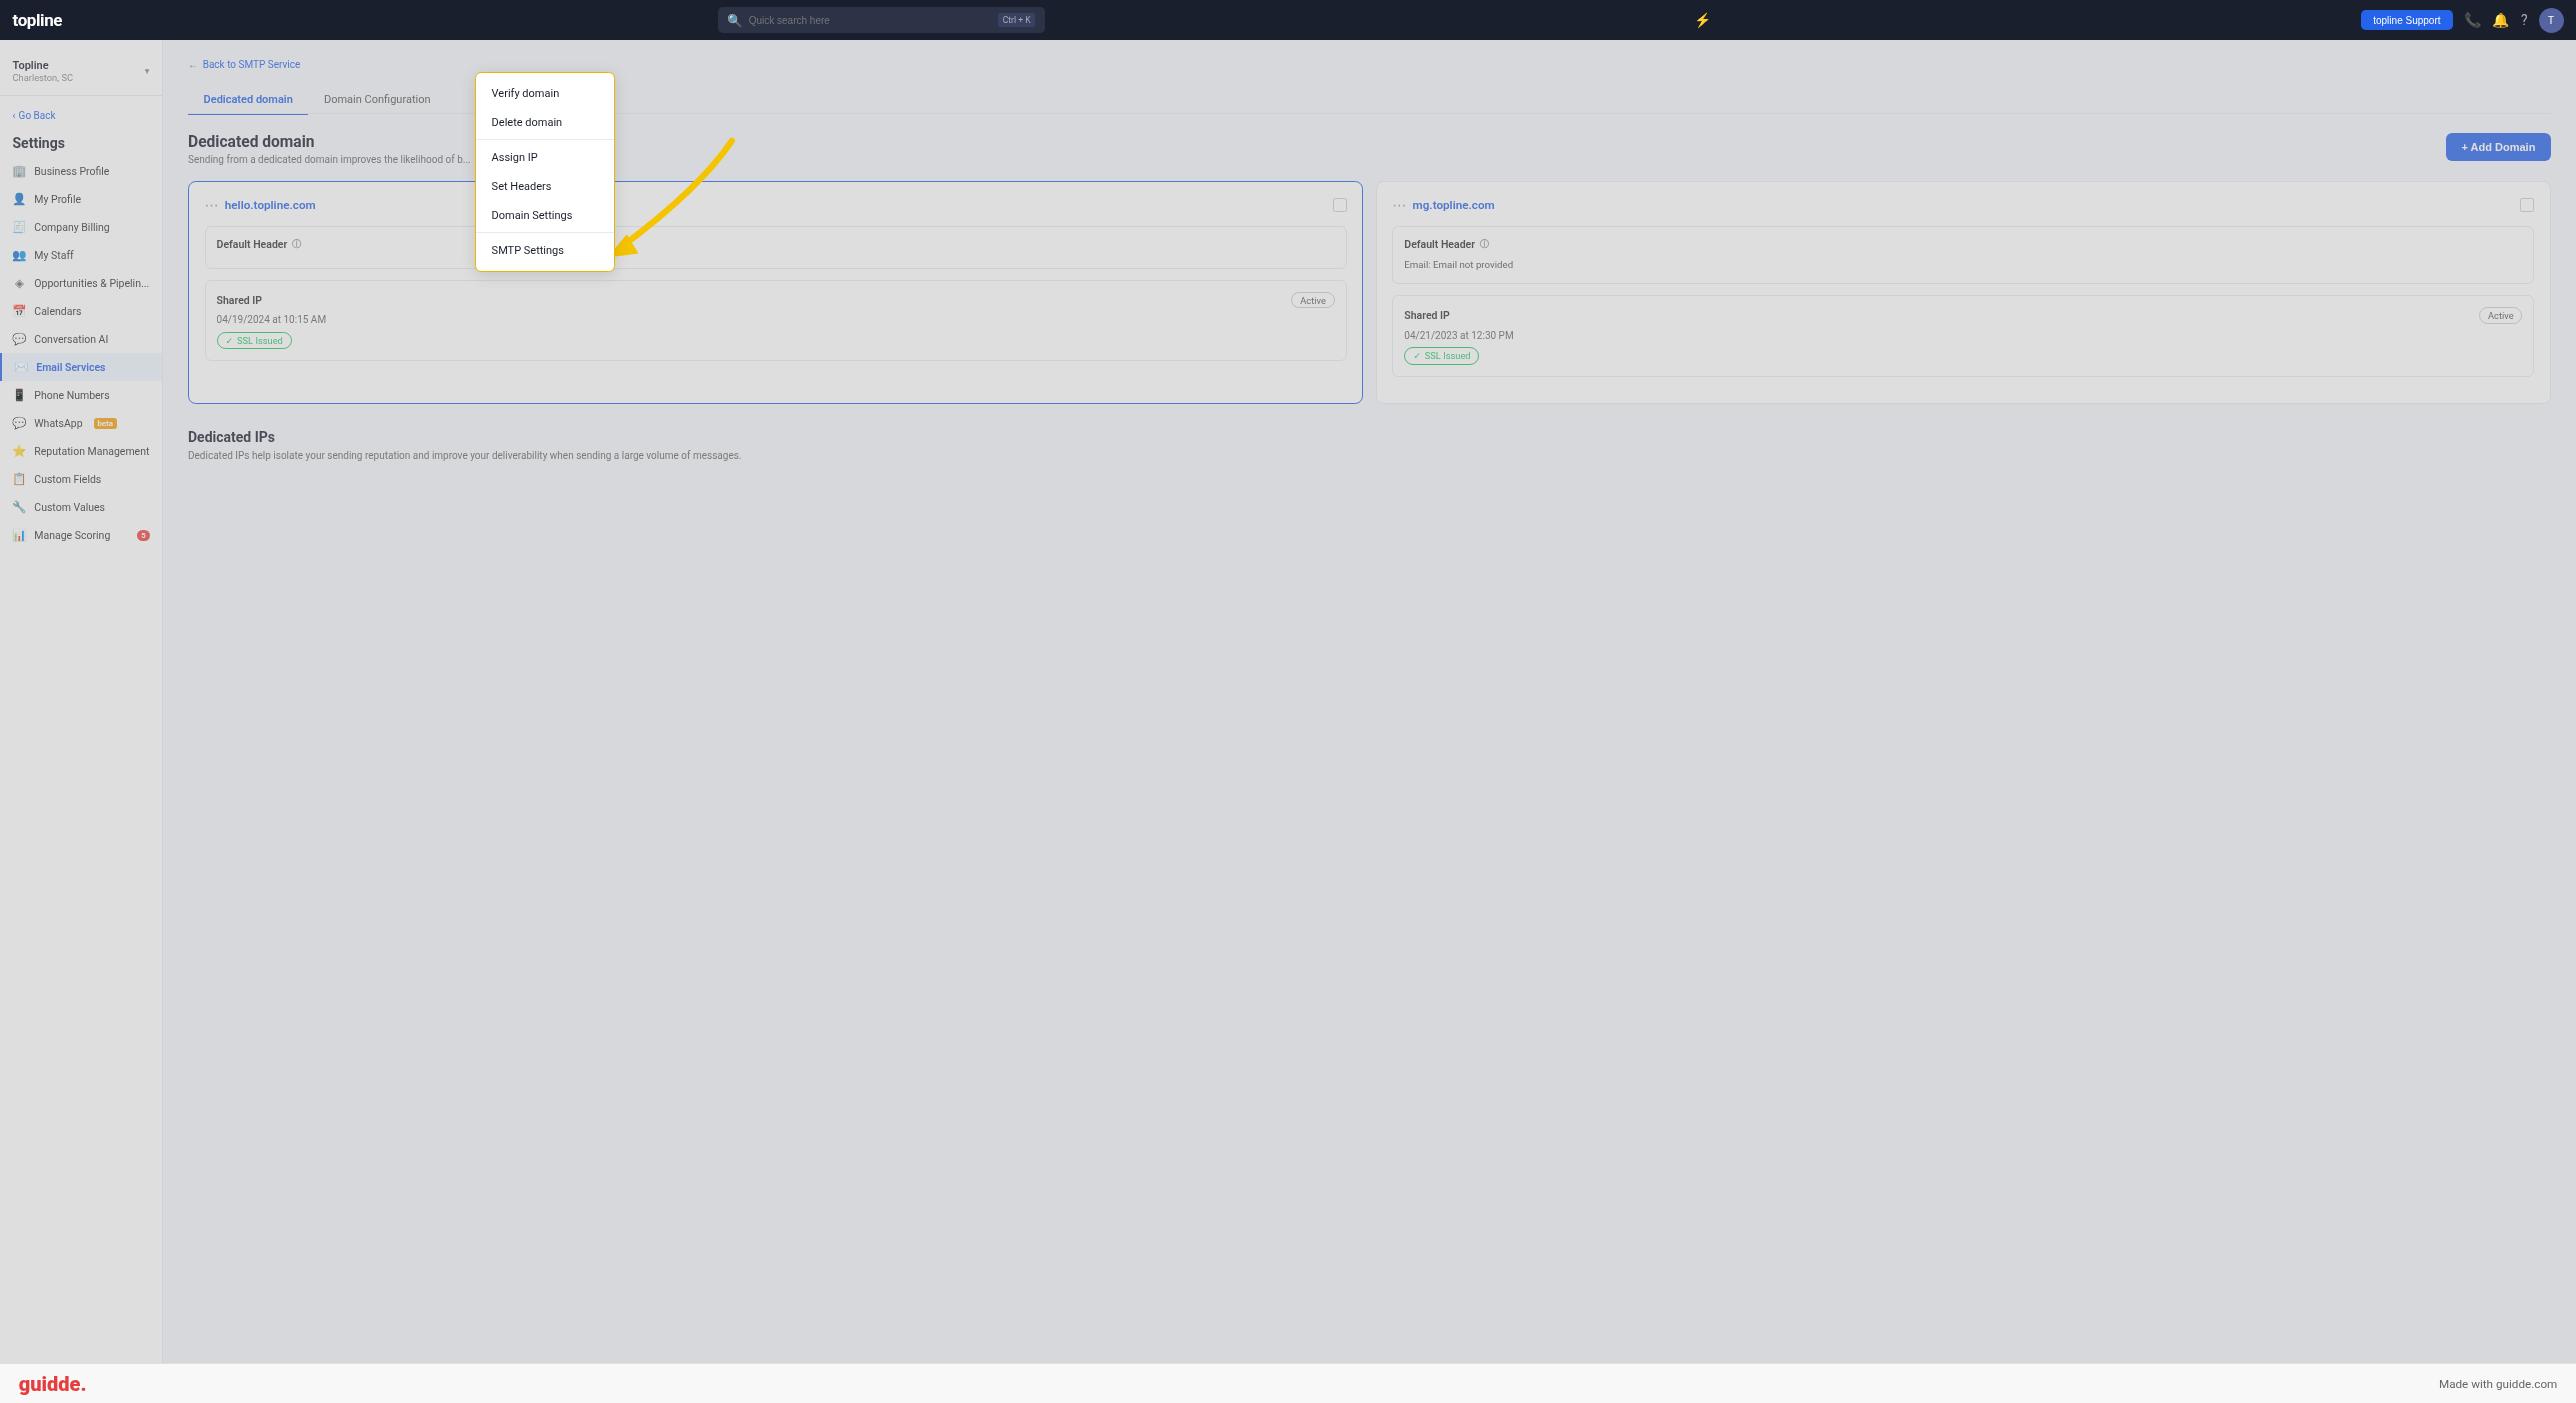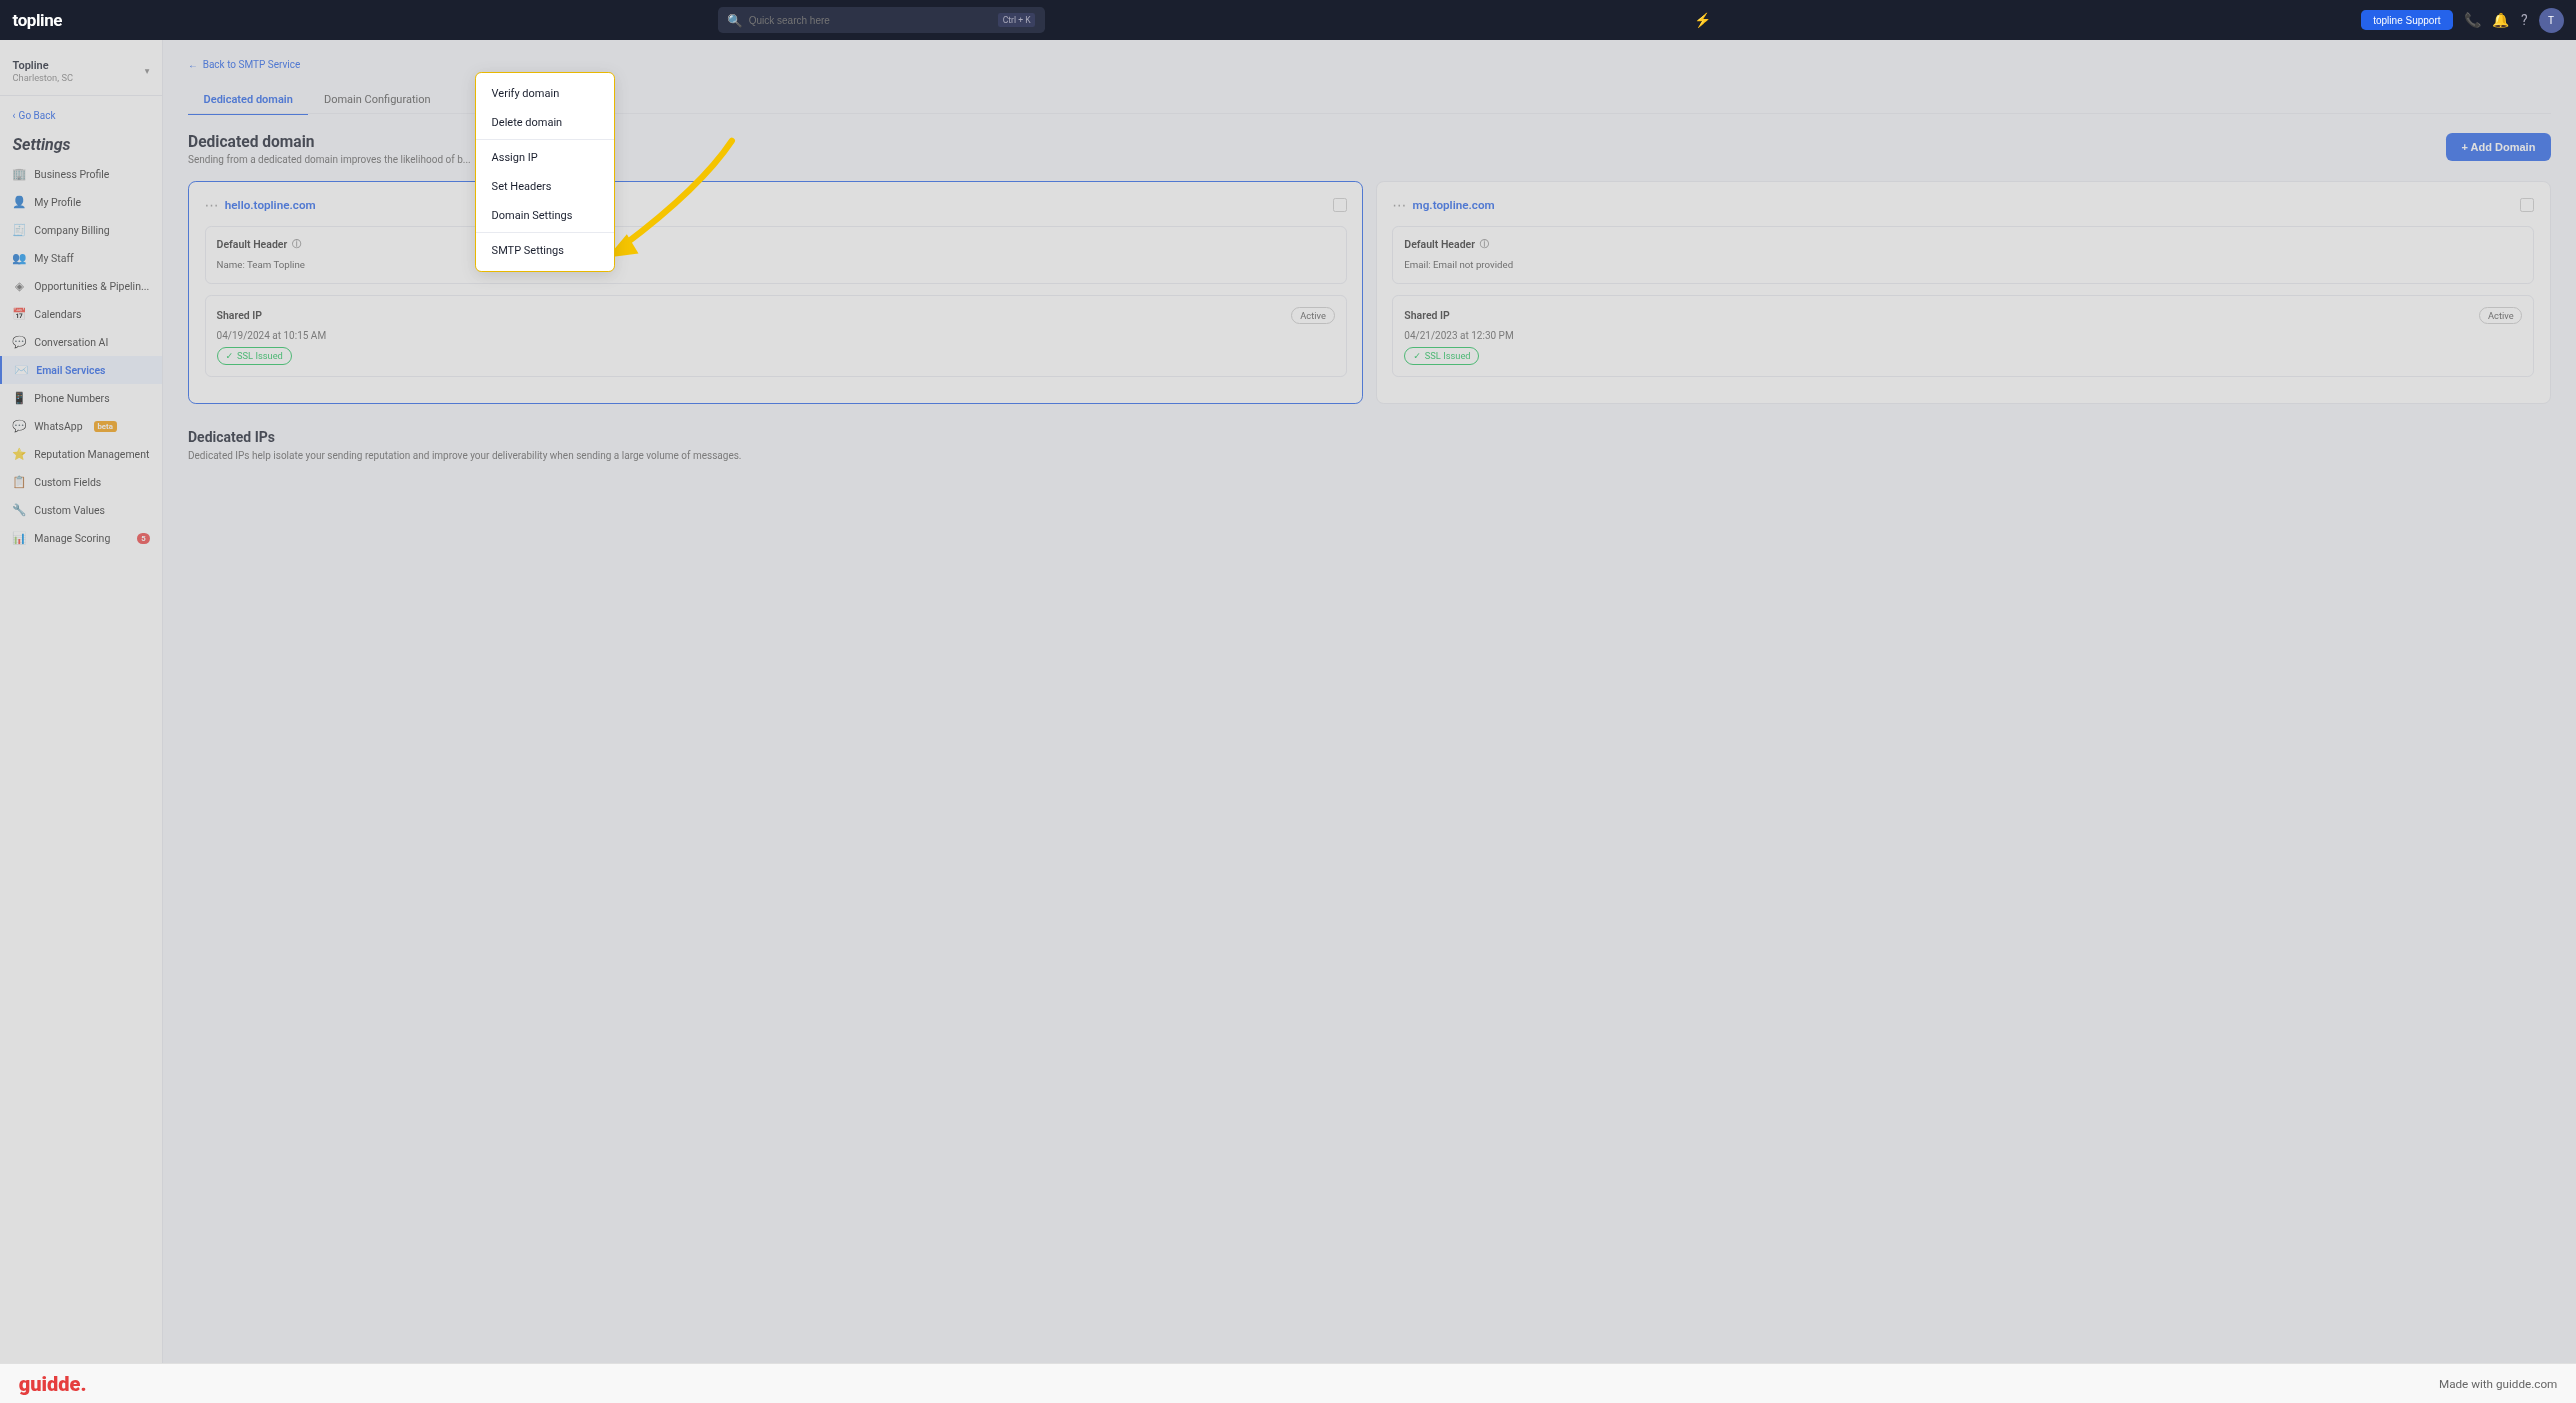--- a/index.html
+++ b/index.html
@@ -33,21 +33,21 @@
     
     .sidebar { width: 163px; background: white; border-right: 0.8px solid #e8eaf0; padding: 12.5px 0; overflow-y: auto; flex-shrink: 0; }
     .sidebar-workspace {
       display: flex; align-items: center; padding: 6.2px 12.5px 12.5px; cursor: pointer;
       border-bottom: 0.8px solid #e8eaf0; margin-bottom: 9.3px;
     }
     .sidebar-workspace-name { font-size: 11px; font-weight: 600; color: #1a1f2e; }
     .sidebar-workspace-sub { font-size: 9.3px; color: #888; }
     .sidebar-workspace-chevron { margin-left: auto; color: #888; font-size: 9.3px; }
     .sidebar-go-back { padding: 4.7px 12.5px 11px; color: #2563eb; font-size: 10px; cursor: pointer; display: flex; align-items: center; gap: 3.1px; }
-    .sidebar-section-title { padding: 3.1px 12.5px 6.2px; font-size: 16px; font-weight: 700; color: #1a1f2e; font-style: italic; }
+    .sidebar-section-title { padding: 3.1px 12.5px 6.2px; font-size: 14px; font-weight: 700; color: #1a1f2e; }
     .sidebar-item {
       display: flex; align-items: center; padding: 7px 12.5px; cursor: pointer;
       font-size: 10.5px; color: #333; gap: 7.8px; border-radius: 0;
     }
     .sidebar-item.active { background: #eff4ff; color: #2563eb; font-weight: 600; border-left: 2.3px solid #2563eb; }
     .sidebar-item-icon { width: 14px; text-align: center; color: #666; font-size: 11.7px; flex-shrink: 0; }
     .sidebar-item.active .sidebar-item-icon { color: #2563eb; }
     .badge-beta { background: #f59e0b; color: white; font-size: 7.8px; font-weight: 700; padding: 0.8px 3.9px; border-radius: 3.1px; margin-left: 3.1px; }
     .badge-notif { background: #ef4444; color: white; font-size: 7.8px; font-weight: 700; padding: 0.8px 3.9px; border-radius: 7.8px; margin-left: auto; }
 
@@ -267,21 +267,20 @@
             <span class="domain-card-menu">⋯</span>
             <span class="domain-card-name">hello.topline.com</span>
             <div class="domain-card-checkbox" style="margin-left:auto;"></div>
           </div>
           <div class="domain-sub-card">
             <div class="domain-sub-card-title">
               <span>Default Header</span>
               <span style="color:#999;font-size:9.3px;">ⓘ</span>
             </div>
             <div class="domain-sub-card-info">
-              <div>Name: Team Topline</div>
             </div>
           </div>
           <div class="domain-sub-card">
             <div class="shared-ip-row">
               <span class="shared-ip-title">Shared IP</span>
               <span class="badge-active">Active</span>
             </div>
             <div class="date-text">04/19/2024 at 10:15 AM</div>
             <span class="ssl-badge">
               <span class="ssl-check">✓</span>

